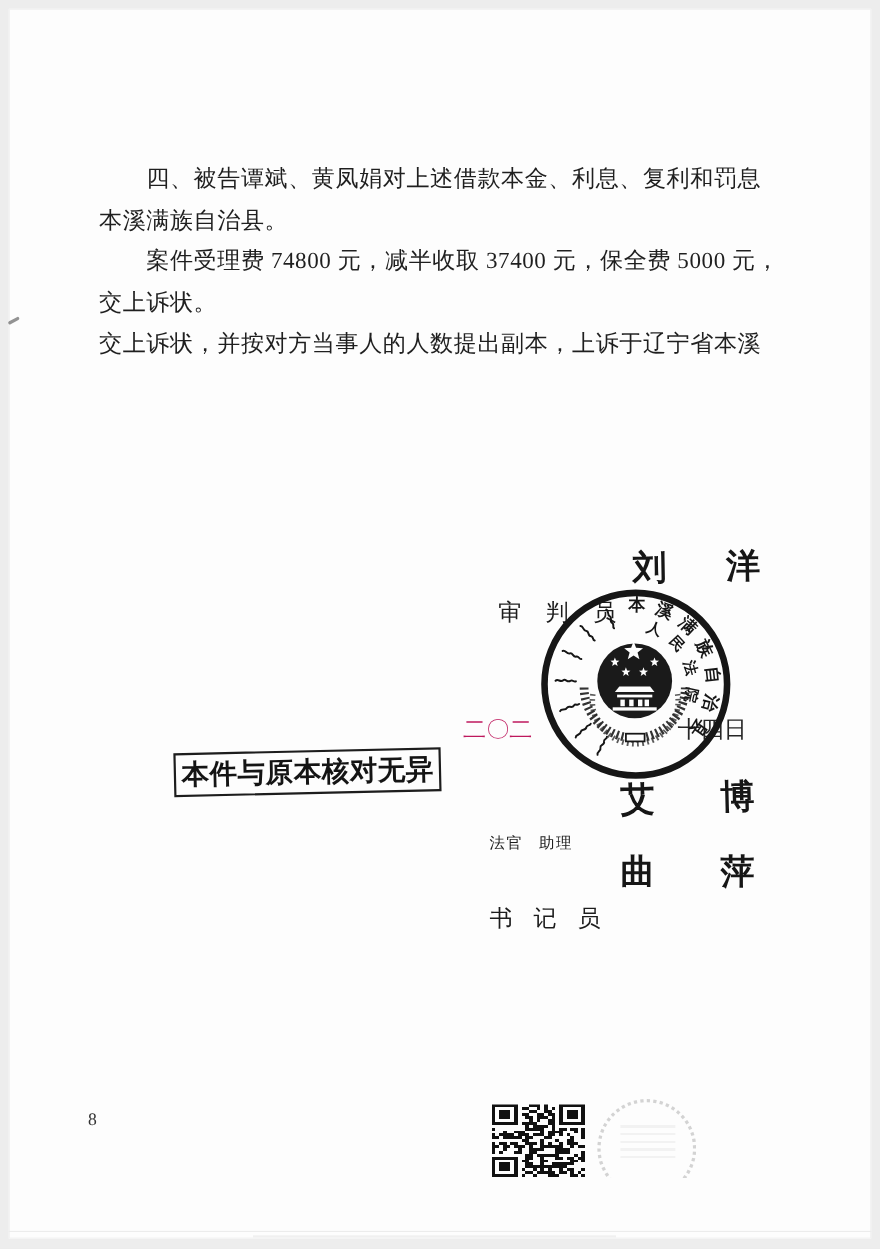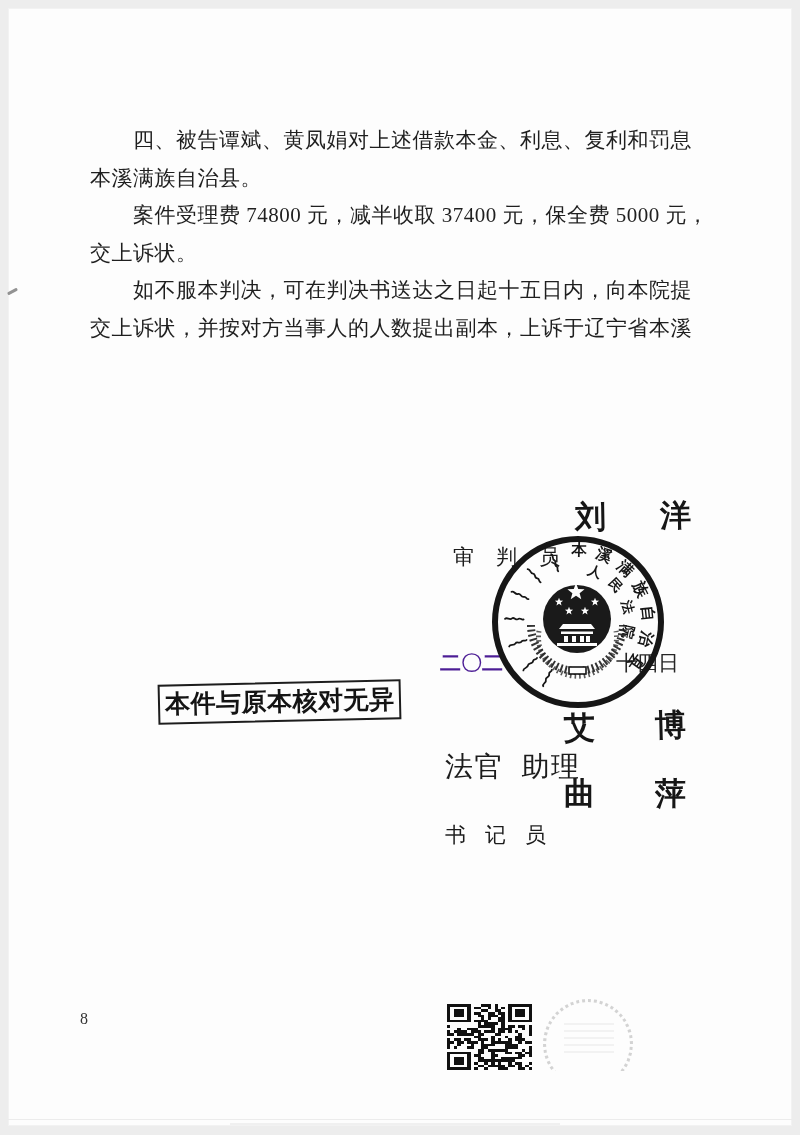--- a/index.html
+++ b/index.html
@@ -17,21 +17,21 @@
   .paper{
     position:absolute;
     left:8px;top:8px;right:8px;bottom:9px;
     background:#fdfdfd;
     border:1px solid #f2f2f2;
     box-sizing:border-box;
   }
   
   .text-block{
     position:absolute;
-    left:90px;top:122px;
+    left:90px;top:144px;
     width:630px;
     color:#1f1f1f;
   }
   .text-line{
     height:37.5px;
     line-height:37.5px;
     font-size:21px;
     letter-spacing:0.5px;
     white-space:pre;
   }
@@ -48,24 +48,24 @@
   }
   .hand{
     font-family:"DejaVu Serif","Liberation Serif",serif;
     font-weight:700;
     font-size:31px;
     color:#161616;
   }
   #judge-line{left:437px;top:503px;}
   #judge-label{letter-spacing:22px;}
   #judge-name{position:absolute;left:138px;top:-6px;letter-spacing:54px;transform:rotate(-1deg);}
-  #date-left{left:440px;top:645px;font-size:21px;color:#4c1d95;font-weight:bold;}
+  #date-left{left:421px;top:645px;font-size:21px;color:#be185d;}
   #date-right{left:616px;top:645px;font-size:21px;color:#262626;}
   #assistant-line{left:429px;top:713px;}
-  #assistant-label{letter-spacing:1.5px;word-spacing:9px;font-size:28px;margin-top:35px;}
+  #assistant-label{letter-spacing:1.5px;word-spacing:9px;font-size:14px;margin-top:35px;}
   #assistant-name{position:absolute;left:135px;top:-6px;letter-spacing:60px;transform:rotate(-1.5deg);}
   #clerk-line{left:429px;top:781px;}
   #clerk-label{letter-spacing:19px;}
   #clerk-name{position:absolute;left:135px;top:-6px;letter-spacing:60px;}
   
   .verify-box{
     position:absolute;
     left:158px;top:682px;
     border:2.5px solid #1d1d1d;
     padding:1px 4px 2px 5px;
@@ -147,21 +147,20 @@
 <div class="scan">
   <div class="paper"></div>
 
   <div class="ink-tick"></div>
 
   <div class="text-block">
     <div class="text-line indent">四、被告谭斌、黄凤娟对上述借款本金、利息、复利和罚息</div>
     <div class="text-line">本溪满族自治县。</div>
     <div class="text-line indent">案件受理费 74800 元，减半收取 37400 元，保全费 5000 元，</div>
     <div class="text-line">交上诉状。</div>
-    <div class="text-line indent">如不服本判决，可在判决书送达之日起十五日内，向本院提</div>
     <div class="text-line">交上诉状，并按对方当事人的人数提出副本，上诉于辽宁省本溪</div>
   </div>
 
   <div class="sig-line" id="judge-line">
     <span class="sig-label" id="judge-label">审判员</span>
     <span class="hand" id="judge-name">刘洋</span>
   </div>
 
   <div class="sig-line" id="date-left">二〇二</div>
   <div class="sig-line" id="date-right">十四日</div>

